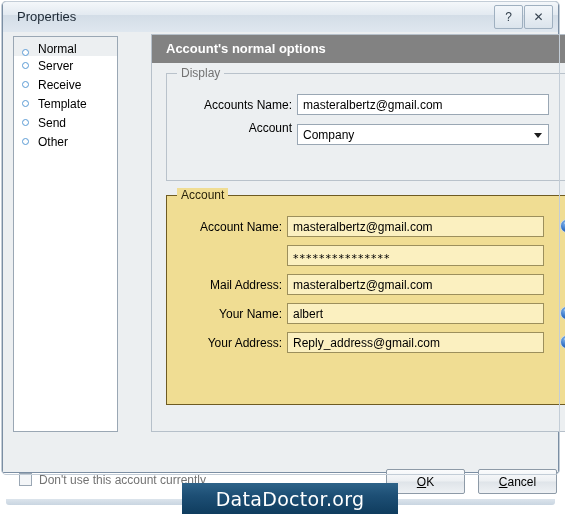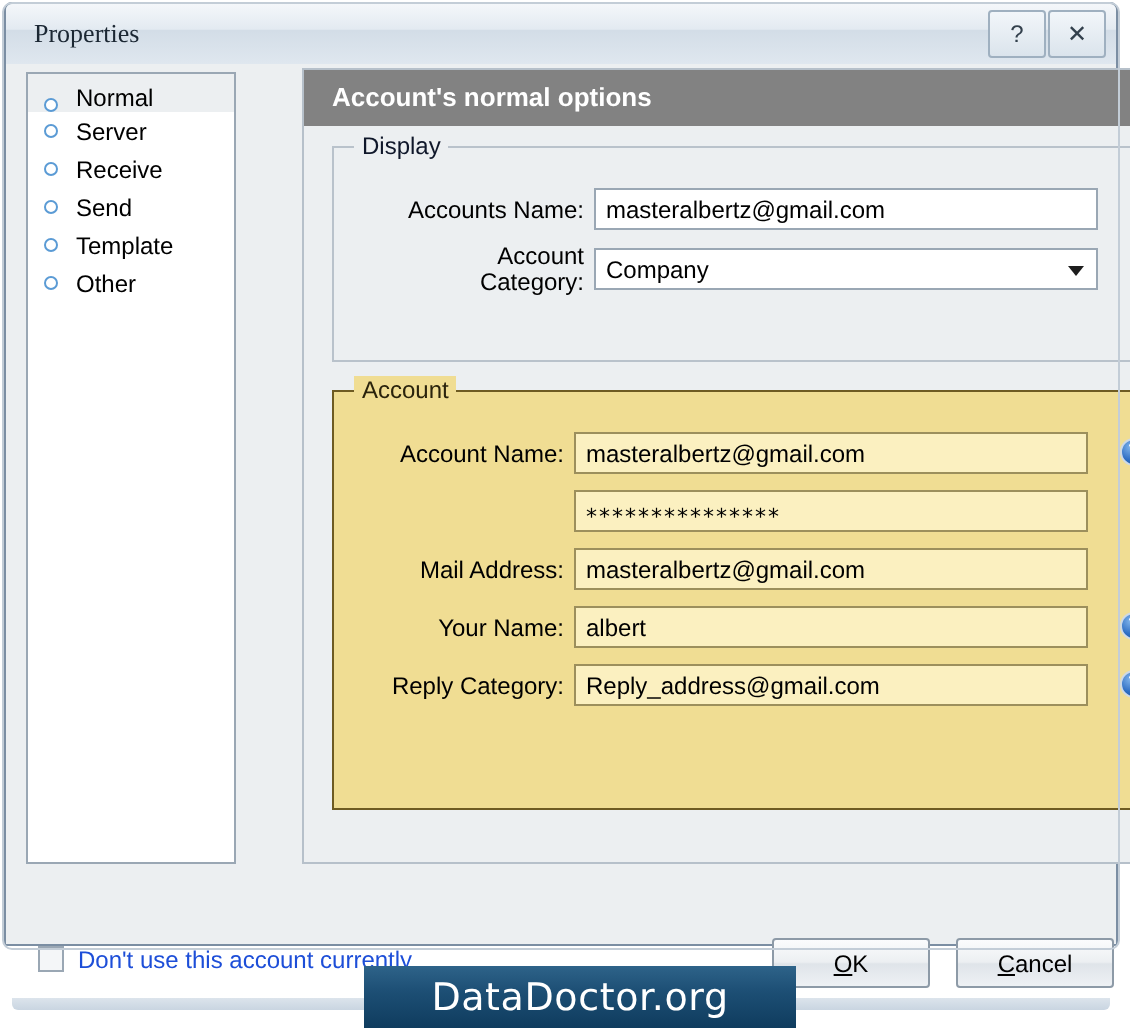--- a/index.html
+++ b/index.html
@@ -11,21 +11,21 @@
   .win-frame{position:absolute;left:2px;top:1px;width:557px;height:472px;
              border:1px solid #7b8ea3;border-radius:4px 4px 2px 2px;
              background:#eceff1;box-sizing:border-box;}
   .win-frame:after{content:"";position:absolute;left:-2px;top:-1px;right:-2px;bottom:-3px;
              border:1px solid #c3cdd7;border-radius:5px;pointer-events:none;}
 
   .titlebar{position:absolute;left:0;top:0;right:0;height:30px;
             background:linear-gradient(to bottom,#f4f7fa 0%,#e3eaf1 42%,#d3dde7 44%,#dfe7ef 100%);
             border-bottom:1px solid #b4c1cf;border-radius:3px 3px 0 0;}
   .title-text{position:absolute;left:14px;top:7px;font-size:13px;color:#1b2733;
-              font-family:Liberation Serif, serif;}
+              font-family:Liberation Sans, sans-serif;}
 
   .titlebtn{position:absolute;top:3px;width:27px;height:22px;
             background:linear-gradient(to bottom,#f2f6fa,#dbe4ec);
             border:1px solid #9fb0c0;border-radius:2px;
             display:flex;align-items:center;justify-content:center;
             font-size:12px;color:#33404d;cursor:default;}
   .btn-help{right:35px;}
   .btn-close{right:5px;}
 
   
@@ -44,21 +44,21 @@
 
   .banner{position:absolute;left:0;top:0;right:0;height:28px;background:#828282;}
   .banner-text{position:absolute;left:14px;top:6px;color:#fff;font-weight:bold;font-size:13px;}
 
   
   .group{position:absolute;box-sizing:border-box;}
   .group-legend{position:absolute;top:-8px;left:10px;padding:0 4px;font-size:12px;}
 
   .g-display{left:14px;top:38px;width:400px;height:108px;
              border:1px solid #b9c2cb;background:transparent;}
-  .g-display .group-legend{background:#eceff1;color:#0f172a;}
+  .g-display .group-legend{background:#eceff1;color:#737373;}
 
   .g-account{left:14px;top:160px;width:400px;height:210px;
              border:1.5px solid #6e5b22;background:#f0dd93;}
   .g-account .group-legend{background:#f0dd93;color:#2a230c;}
 
   
   .row{position:absolute;left:0;height:22px;}
   .lbl{position:absolute;text-align:right;font-size:12px;color:#000;line-height:13px;}
   .fld{position:absolute;box-sizing:border-box;height:21px;
        border:1px solid #9aa7b4;background:#fff;
@@ -70,21 +70,21 @@
   .combo-arrow{position:absolute;width:0;height:0;
                border-left:4px solid transparent;border-right:4px solid transparent;
                border-top:5px solid #1d1d1d;}
 
   .help{position:absolute;width:14px;height:14px;border-radius:50%;
         background:radial-gradient(circle at 35% 30%,#7fb3ea 0%,#2f6fc4 55%,#17498f 100%);
         border:1px solid #cdd9e6;box-sizing:border-box;
         color:#fff;font-size:10px;font-weight:bold;line-height:12px;text-align:center;}
   .chk{position:absolute;left:16px;top:441px;width:13px;height:13px;
        background:#f4f6f8;border:1px solid #9aa7b4;box-sizing:border-box;}
-  .chk-label{position:absolute;left:36px;top:441px;font-size:12px;color:#1d4ed8;}
+  .chk-label{position:absolute;left:36px;top:441px;font-size:12px;color:#737373;}
 
   .dlgbtn{position:absolute;top:437px;height:23px;width:77px;
           background:linear-gradient(to bottom,#fbfcfd 0%,#eceff2 48%,#dfe4e9 52%,#eef1f4 100%);
           border:1px solid #8d9aa7;border-radius:2px;
           font-size:12px;color:#000;display:flex;align-items:center;justify-content:center;}
   .b-ok{left:383px;}
   .b-cancel{left:475px;}
   .acc{text-decoration:underline;}
 
   .statusline{position:absolute;left:3px;right:3px;top:467px;height:6px;
@@ -119,25 +119,25 @@
         <div class="side-item">
           <span class="bullet"></span>
           <span class="side-label">Server</span>
         </div>
         <div class="side-item">
           <span class="bullet"></span>
           <span class="side-label">Receive</span>
         </div>
         <div class="side-item">
           <span class="bullet"></span>
+          <span class="side-label">Template</span>
+        </div>
+        <div class="side-item">
+          <span class="bullet"></span>
           <span class="side-label">Send</span>
-        </div>
-        <div class="side-item">
-          <span class="bullet"></span>
-          <span class="side-label">Template</span>
         </div>
         <div class="side-item">
           <span class="bullet"></span>
           <span class="side-label">Other</span>
         </div>
       </div>
 
       <div class="panel">
 
         <div class="banner">
@@ -148,21 +148,20 @@
           <div class="group-legend">Display</div>
 
           <div class="row" style="top:20px;width:100%;">
             <div class="lbl" style="left:0;top:5px;width:125px;text-align:right;">Accounts Name:</div>
             <div class="fld" style="left:130px;top:0;width:252px;">masteralbertz@gmail.com</div>
             <div class="help" style="left:398px;top:3px;">?</div>
           </div>
 
           <div class="row" style="top:50px;width:100%;">
             <div class="lbl" style="left:0;top:-2px;width:125px;">Account</div>
-            <div class="lbl" style="left:0;top:11px;width:125px;">Category:</div>
             <div class="fld" style="left:130px;top:0;width:252px;">Company</div>
             <div class="combo-arrow" style="left:367px;top:9px;"></div>
             <div class="help" style="left:398px;top:3px;">?</div>
           </div>
         </div>
 
         <div class="group g-account">
           <div class="group-legend">Account</div>
 
           <div class="row" style="top:20px;width:100%;">
@@ -180,21 +179,21 @@
             <div class="fld yellow" style="left:120px;top:0;width:257px;">masteralbertz@gmail.com</div>
           </div>
 
           <div class="row" style="top:107px;width:100%;">
             <div class="lbl" style="left:0;top:5px;width:115px;">Your Name:</div>
             <div class="fld yellow" style="left:120px;top:0;width:257px;">albert</div>
             <div class="help" style="left:393px;top:3px;">?</div>
           </div>
 
           <div class="row" style="top:136px;width:100%;">
-            <div class="lbl" style="left:0;top:5px;width:115px;">Reply Category:</div>
+            <div class="lbl" style="left:0;top:5px;width:115px;">Your Address:</div>
             <div class="fld yellow" style="left:120px;top:0;width:257px;">Reply_address@gmail.com</div>
             <div class="help" style="left:393px;top:3px;">?</div>
           </div>
         </div>
       </div>
 
       <div class="chk"></div>
       <div class="chk-label">Don't use this account currently</div>
 
       <div class="dlgbtn b-ok">

